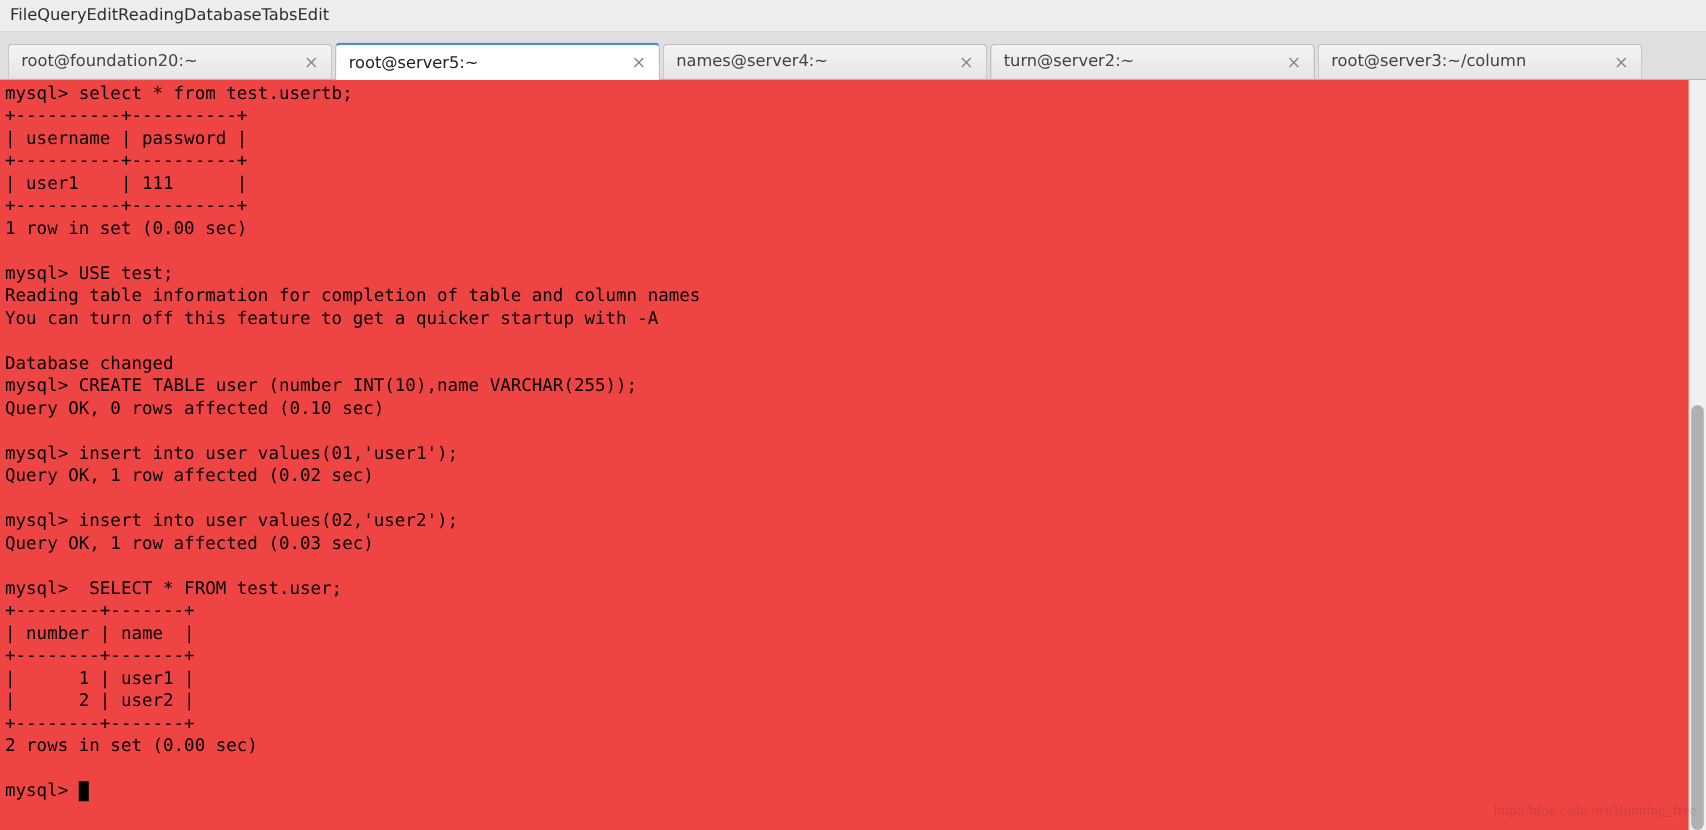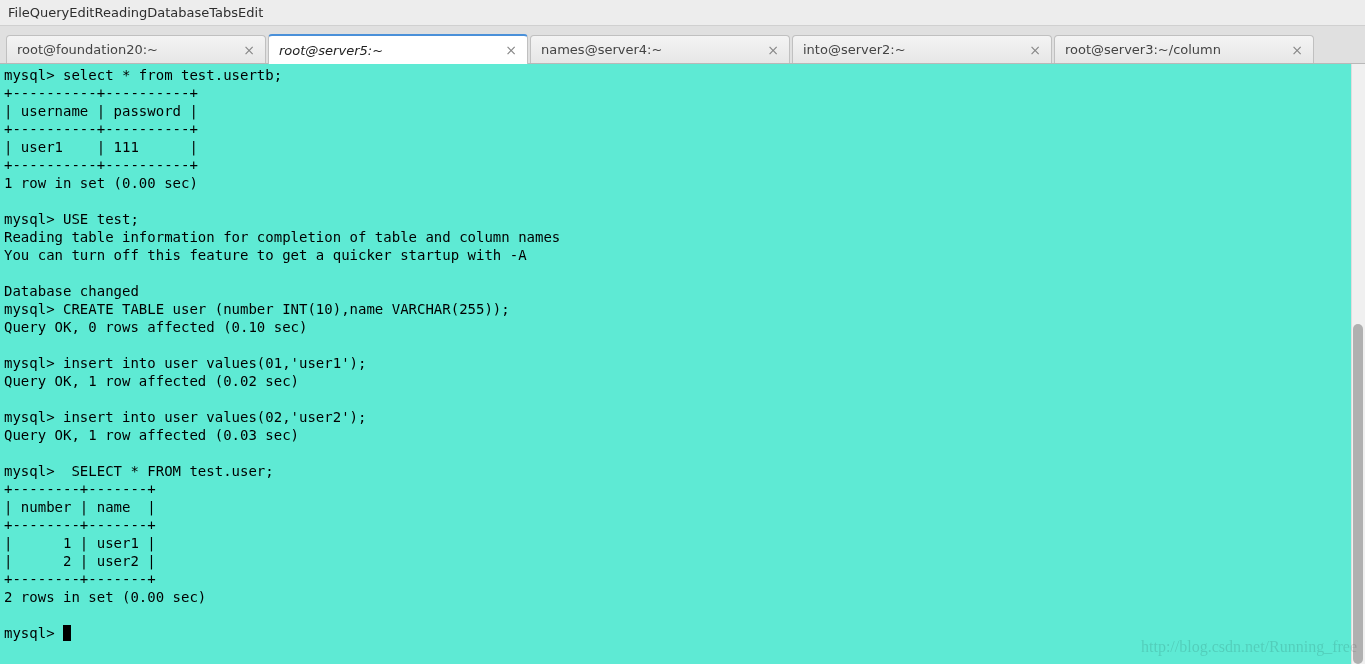--- a/index.html
+++ b/index.html
@@ -51,31 +51,30 @@
       color: #444;
       cursor: pointer;
       position: relative;
     }
     .tab.active {
       background: #ffffff;
       border-top: 2px solid #4a90d9;
       height: 30px;
       margin-bottom: -1px;
       color: #222;
-      font-style: italic;
     }
     .tab-close {
       color: #888;
       font-size: 14px;
       margin-left: 8px;
       cursor: pointer;
       line-height: 1;
     }
     .terminal {
-      background: #5eead4;
+      background: #ef4444;
       color: #000000;
       font-family: "DejaVu Sans Mono", "Liberation Mono", monospace;
       font-size: 14px;
       line-height: 18px;
       padding: 2px 4px;
       white-space: pre;
       height: calc(100% - 64px);
       overflow: auto;
       position: relative;
     }
@@ -85,21 +84,21 @@
       height: 16px;
       background: #000;
       vertical-align: text-bottom;
     }
     .watermark {
       position: absolute;
       right: 8px;
       bottom: 8px;
       color: rgba(0,0,0,0.12);
       font-family: serif;
-      font-size: 16px;
+      font-size: 12px;
       pointer-events: none;
     }
     .scrollbar-track {
       position: absolute;
       right: 0;
       top: 64px;
       width: 14px;
       height: calc(100% - 64px);
       background: #f0f0f0;
       border-left: 1px solid #ddd;
@@ -134,21 +133,21 @@
   </div>
   <div class="tab active">
     <span>root@server5:~</span>
     <span class="tab-close">×</span>
   </div>
   <div class="tab">
     <span>names@server4:~</span>
     <span class="tab-close">×</span>
   </div>
   <div class="tab">
-    <span>into@server2:~</span>
+    <span>turn@server2:~</span>
     <span class="tab-close">×</span>
   </div>
   <div class="tab">
     <span>root@server3:~/column</span>
     <span class="tab-close">×</span>
   </div>
 </div>
 
 <div class="terminal" id="terminal">mysql&gt; select * from test.usertb;
 +----------+----------+

